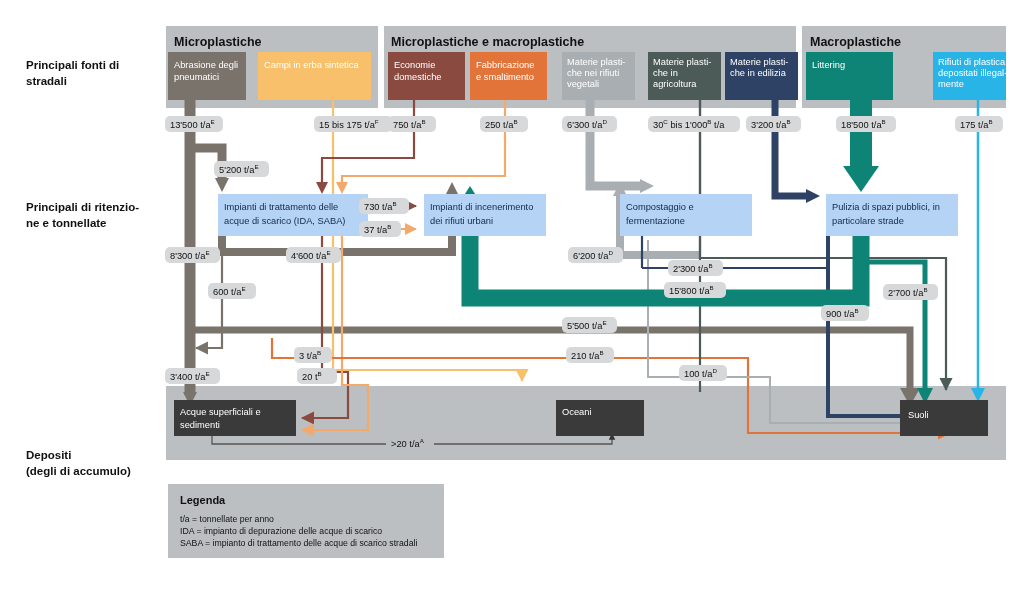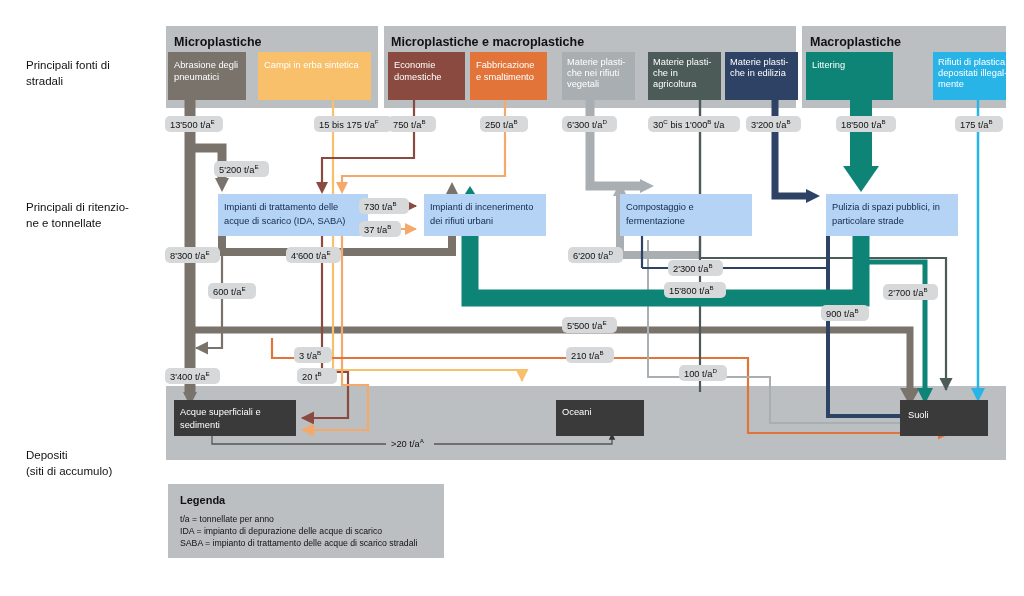--- a/index.html
+++ b/index.html
@@ -1,19 +1,19 @@
 <!DOCTYPE html>
 <html><head>
 <meta charset="utf-8">
 <style>
   html,body{margin:0;padding:0;background:#ffffff;}
   body{font-family:"Liberation Sans","DejaVu Sans",sans-serif;}
   #stage{position:relative;width:1024px;height:596px;background:#fff;overflow:hidden;}
   svg{position:absolute;left:0;top:0;width:1024px;height:596px;}
-  .rowlabel{position:absolute;font-size:11.5px;font-weight:normal;color:#111;line-height:1.35;}
+  .rowlabel{position:absolute;font-size:11.5px;font-weight:bold;color:#111;line-height:1.35;}
   .bandtitle{font-size:12.5px;font-weight:bold;fill:#111;}
   .srcbox-txt{font-size:9.3px;fill:#ffffff;}
   .bluebox-txt{font-size:9.3px;fill:#13284a;}
   .darkbox-txt{font-size:9.3px;fill:#ffffff;}
   .flowlabel{font-size:9.3px;fill:#111;}
   .sup{font-size:6.2px;}
   .legend-title{font-size:11px;font-weight:bold;fill:#111;}
   .legend-line{font-size:8.7px;fill:#111;}
 </style>
 </head>
@@ -21,21 +21,21 @@
 
 <div id="stage">
 
   <div class="rowlabel" style="left:26px;top:58px;width:130px;">
     <span>Principali fonti di</span><br><span>stradali</span>
   </div>
   <div class="rowlabel" style="left:26px;top:200px;width:140px;">
     <span>Principali di ritenzio-</span><br><span>ne e tonnellate</span>
   </div>
   <div class="rowlabel" style="left:26px;top:405px;width:140px;margin-top:43px;">
-    <span>Depositi</span><br><span>(siti di accumulo)</span>
+    <span>Depositi</span><br><span>(degli di accumulo)</span>
   </div>
 
   <svg viewBox="0 0 1024 596">
     <defs>
       <marker id="ah-grey" markerWidth="7" markerHeight="7" refX="5.5" refY="3" orient="auto">
           <path d="M0,0 L6,3 L0,6 z" fill="#7a736b"></path>
         </marker>
       <marker id="ah-lgrey" markerWidth="7" markerHeight="7" refX="5.5" refY="3" orient="auto">
           <path d="M0,0 L6,3 L0,6 z" fill="#a9aeb2"></path>
         </marker>

